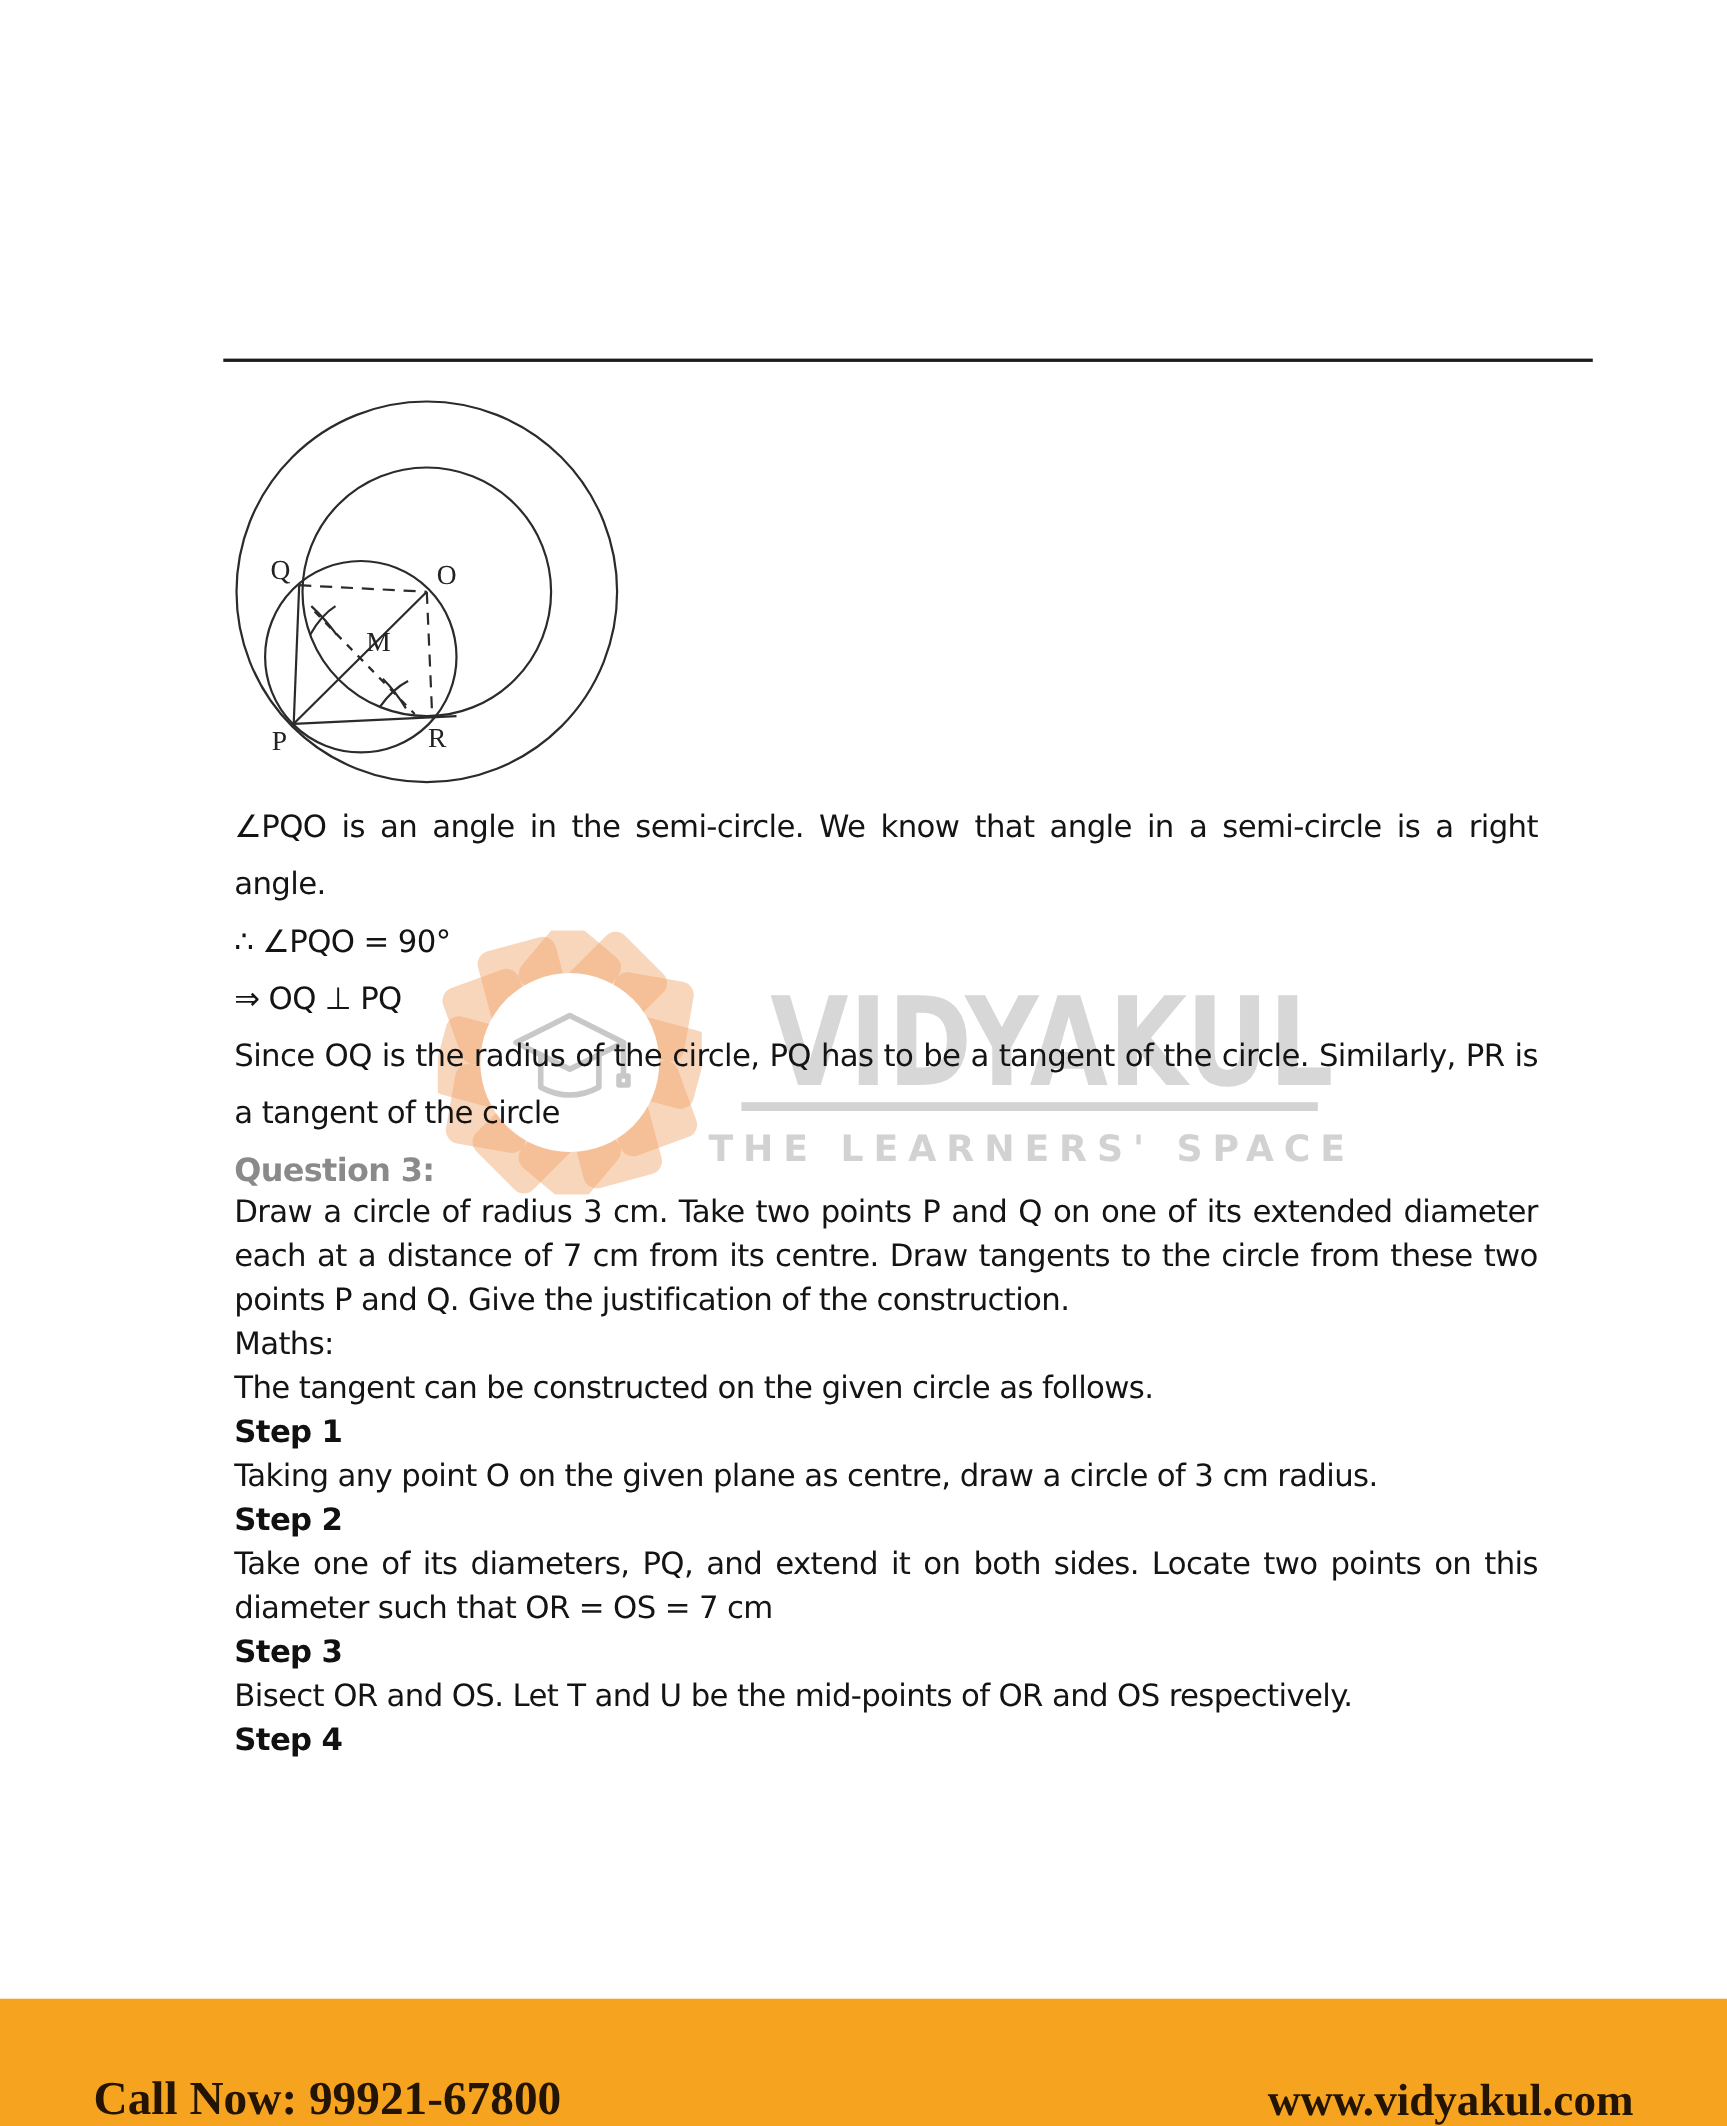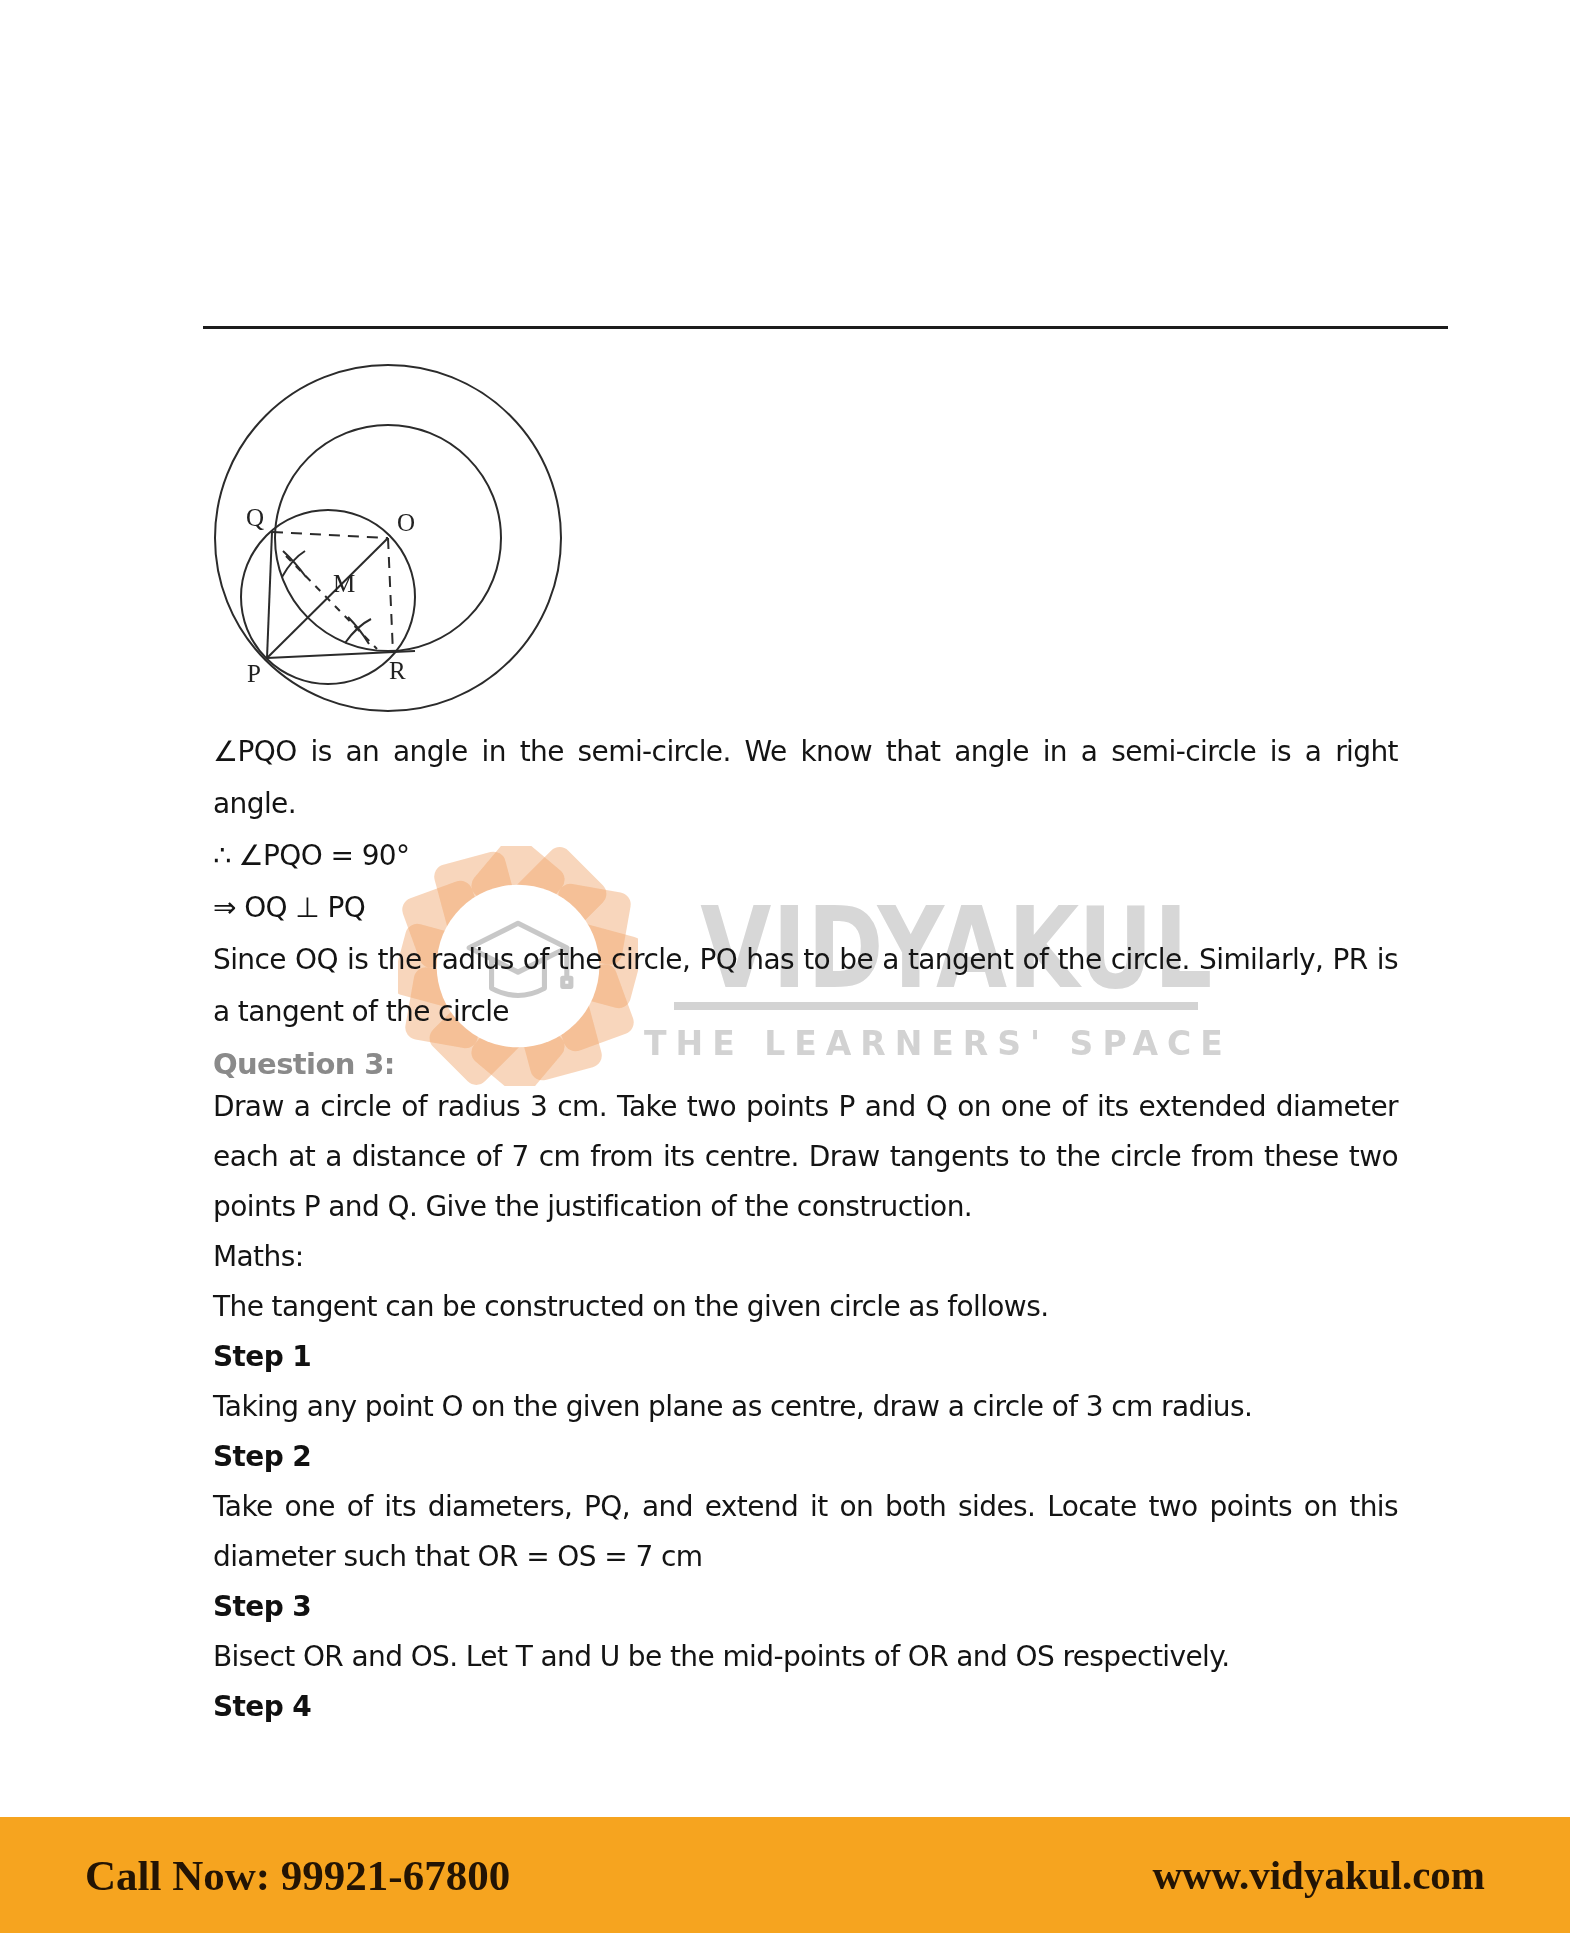--- a/index.html
+++ b/index.html
@@ -26,29 +26,29 @@
   
   .figure{position:absolute;left:210px;top:360px;width:356px;height:356px;z-index:2;}
   .figure svg{display:block;}
   .fig-label{font-family:"Liberation Serif","DejaVu Serif",serif;font-size:25px;fill:#222;}
 
   
   .content{position:absolute;left:213px;top:726px;width:1185px;z-index:2;
            font-size:28px;letter-spacing:-0.6px;color:#141414;}
   .blk{margin:0;}
   .lh-a{line-height:52px;}
-  .lh-b{line-height:50px;}
+  .lh-b{line-height:40px;}
   .just{text-align:justify;}
   .q-head{color:#8a8a8a;font-weight:bold;font-size:29px;}
   .step-head{font-weight:bold;color:#111;}
   .first-lower{margin-top:-8px;}
 
   
   .footer{position:absolute;left:0;top:1817px;width:1570px;height:116px;z-index:3;
-          display:flex;align-items:center;justify-content:space-between;
+          display:flex;align-items:flex-end;justify-content:space-between;
           padding:0 85px;box-sizing:border-box;
           font-family:"Liberation Serif","DejaVu Serif",serif;font-weight:bold;color:#231404;}
   .footer .f-phone{font-size:43px;}
   .footer .f-site{font-size:41px;}
 </style>
 </head>
 <body>
 
 <div class="page">
 

